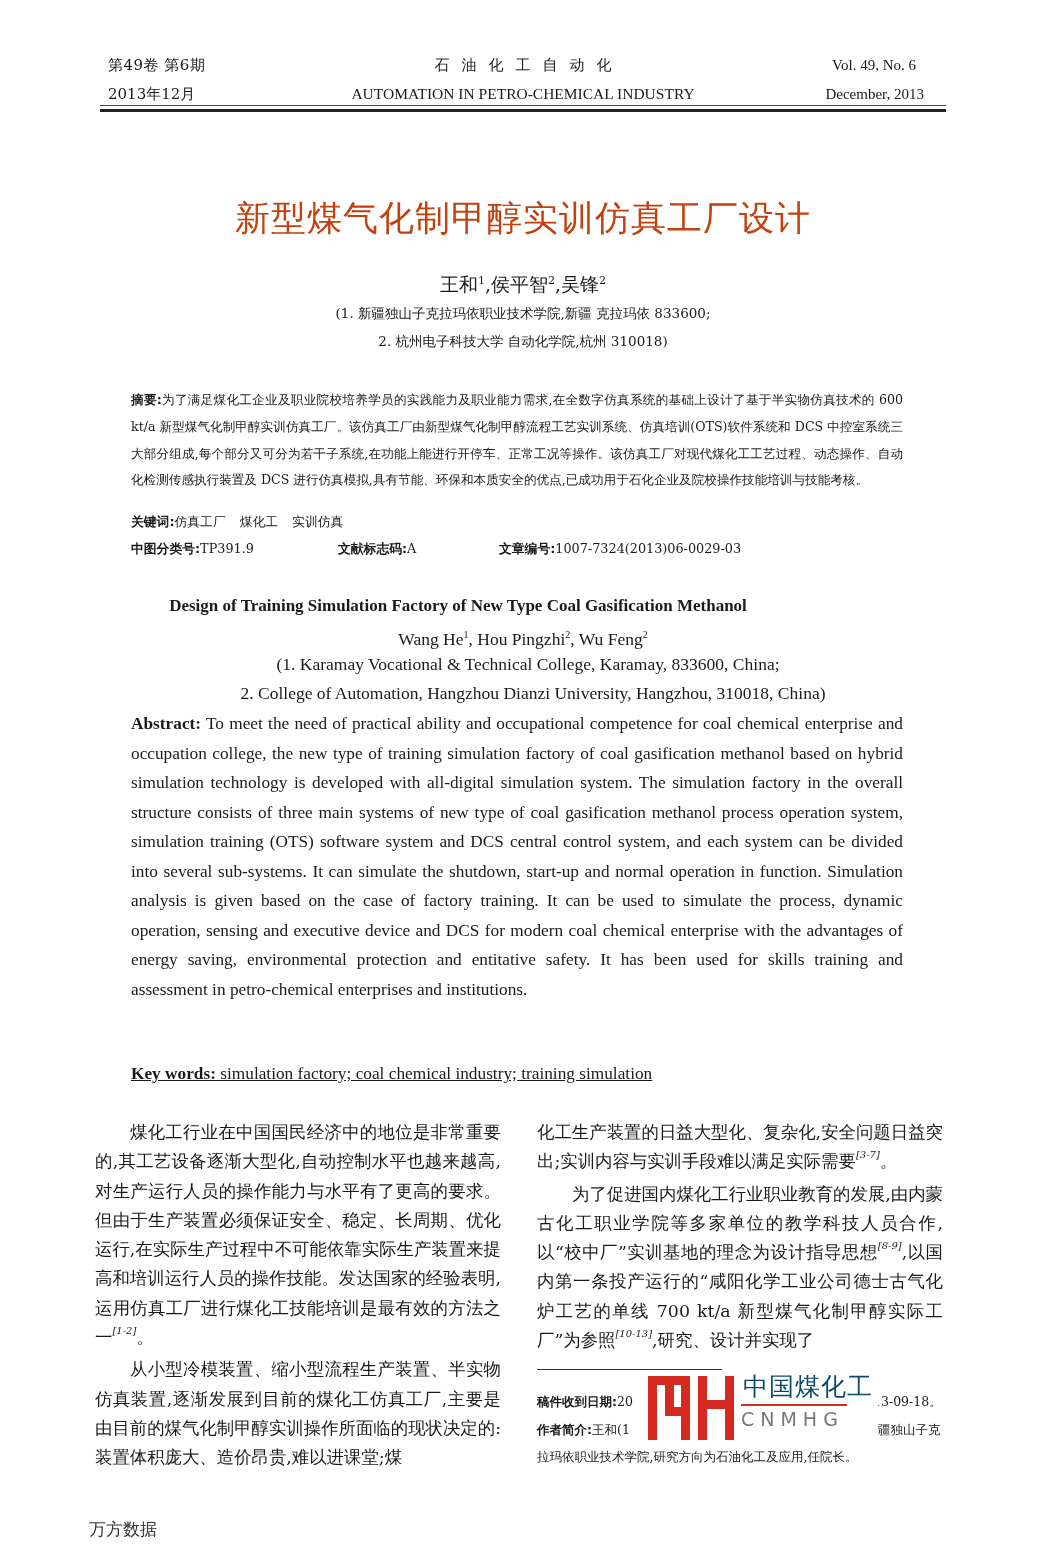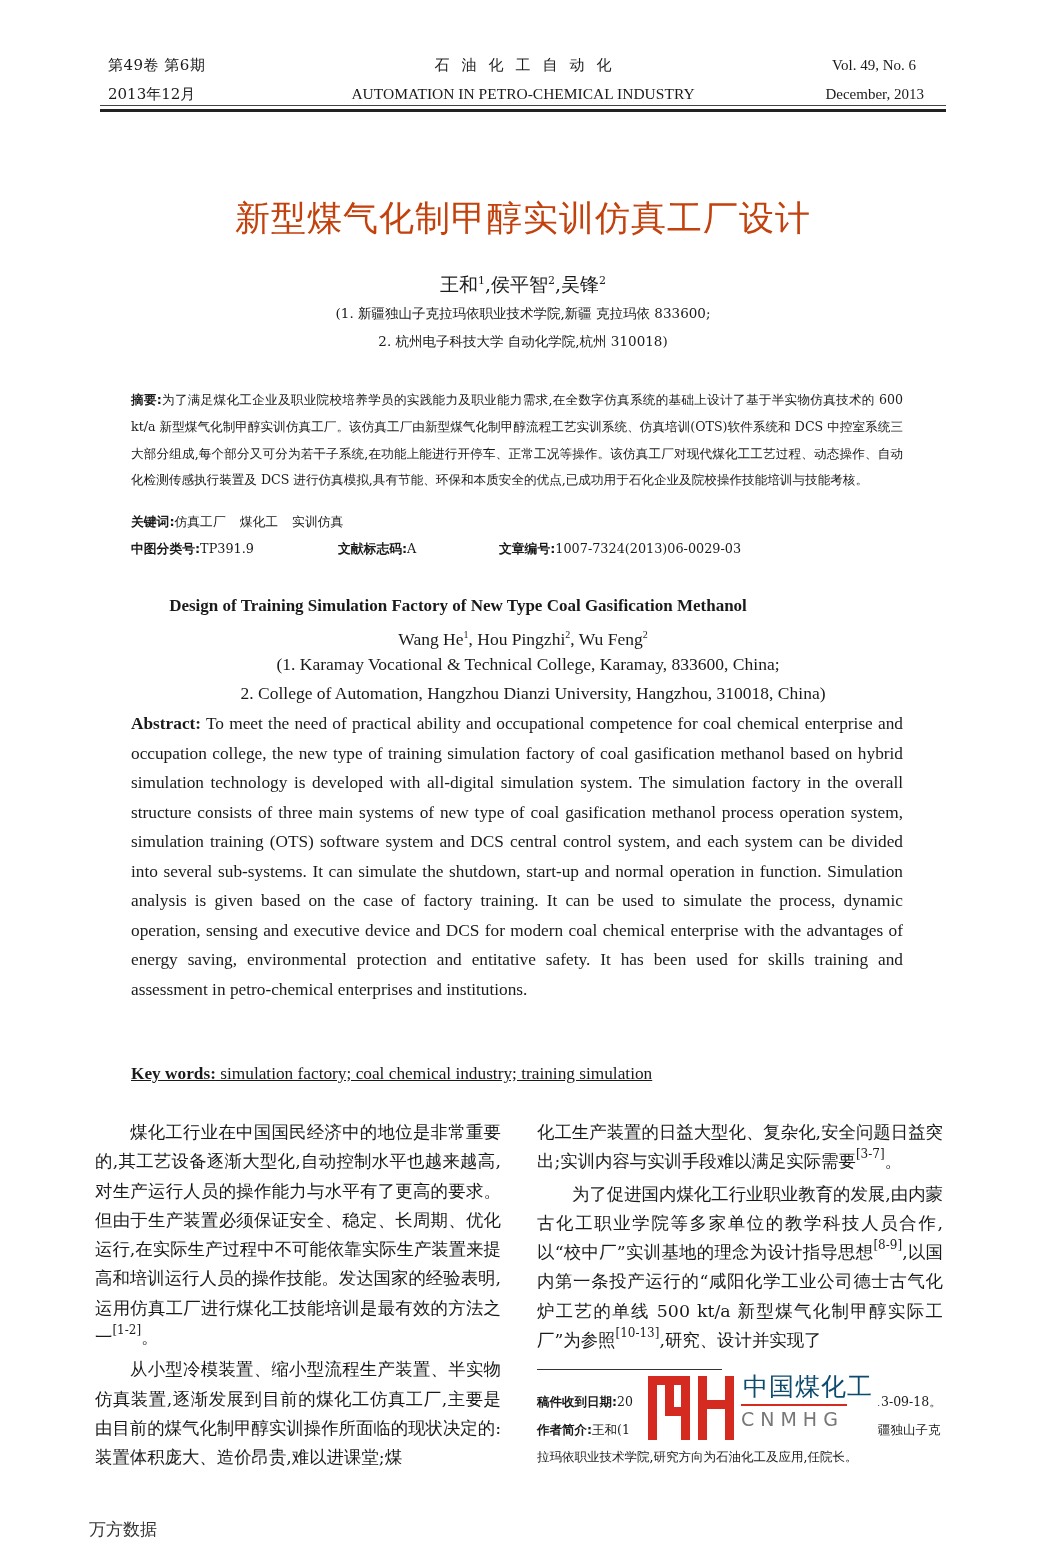--- a/index.html
+++ b/index.html
@@ -46,21 +46,21 @@
   .en-abs { left: 131px; width: 772px; top: 709px; font-family: "Liberation Serif", serif; font-size: 17.3px; line-height: 29.5px; text-align: justify; }
   .en-abs b, .en-kw b { font-family: "Liberation Serif", serif; }
   .en-kw { left: 131px; top: 1062px; font-family: "Liberation Serif", serif; font-size: 17.3px; line-height: 24px; white-space: nowrap; text-decoration: underline; }
 
   
   .col { font-size: 17.4px; line-height: 29.3px; text-align: justify; }
   .col-left { left: 95px; width: 406px; top: 1118px; }
   .col-right { left: 537px; width: 406px; top: 1118px; }
   .col p { margin: 0; }
   .indent { text-indent: 35px; }
-  .col sup { font-size: 12px; vertical-align: 9px; line-height: 0; }
+  .col sup { font-size: 10px; vertical-align: 9px; line-height: 0; font-style: italic; }
 
   
   .fn-rule { left: 537px; width: 185px; top: 1369px; height: 1px; background: #333; }
   .fn { left: 537px; width: 410px; font-size: 12.5px; line-height: 20px; white-space: nowrap; }
   .fn1 { top: 1392px; }
   .fn2 { top: 1420px; }
   .fn3 { top: 1447px; }
   .fn .bold-lbl { font-size: 12.5px; }
 
   
@@ -115,21 +115,21 @@
 <div class="abs en-kw">
   <b>Key words:</b><span> simulation factory; coal chemical industry; training simulation</span>
 </div>
 
 <div class="abs col col-left">
   <p class="indent"><span>煤化工行业在中国国民经济中的地位是非常重要的,其工艺设备逐渐大型化,自动控制水平也越来越高,对生产运行人员的操作能力与水平有了更高的要求。但由于生产装置必须保证安全、稳定、长周期、优化运行,在实际生产过程中不可能依靠实际生产装置来提高和培训运行人员的操作技能。发达国家的经验表明,运用仿真工厂进行煤化工技能培训是最有效的方法之一</span><sup>[1-2]</sup><span>。</span></p>
   <p class="indent" style="margin-top:3px"><span>从小型冷模装置、缩小型流程生产装置、半实物仿真装置,逐渐发展到目前的煤化工仿真工厂,主要是由目前的煤气化制甲醇实训操作所面临的现状决定的:装置体积庞大、造价昂贵,难以进课堂;煤</span></p>
 </div>
 <div class="abs col col-right">
   <p><span>化工生产装置的日益大型化、复杂化,安全问题日益突出;实训内容与实训手段难以满足实际需要</span><sup>[3-7]</sup><span>。</span></p>
-  <p class="indent" style="margin-top:3px"><span>为了促进国内煤化工行业职业教育的发展,由内蒙古化工职业学院等多家单位的教学科技人员合作,以“校中厂”实训基地的理念为设计指导思想</span><sup>[8-9]</sup><span>,以国内第一条投产运行的“咸阳化学工业公司德士古气化炉工艺的单线 500 kt/a 新型煤气化制甲醇实际工厂”为参照</span><sup>[10-13]</sup><span>,研究、设计并实现了</span></p>
+  <p class="indent" style="margin-top:3px"><span>为了促进国内煤化工行业职业教育的发展,由内蒙古化工职业学院等多家单位的教学科技人员合作,以“校中厂”实训基地的理念为设计指导思想</span><sup>[8-9]</sup><span>,以国内第一条投产运行的“咸阳化学工业公司德士古气化炉工艺的单线 700 kt/a 新型煤气化制甲醇实际工厂”为参照</span><sup>[10-13]</sup><span>,研究、设计并实现了</span></p>
 </div>
 
 <div class="abs fn-rule"></div>
 <div class="abs fn fn1">
   <span class="bold-lbl">稿件收到日期:</span><span>20</span><span style="position:absolute; left:336px; top:0">13-09-18。</span>
 </div>
 <div class="abs fn fn2">
   <span class="bold-lbl">作者简介:</span><span>王和(1</span><span style="position:absolute; left:316px; top:0">于新疆独山子克</span>
 </div>
 <div class="abs fn fn3">拉玛依职业技术学院,研究方向为石油化工及应用,任院长。</div>

